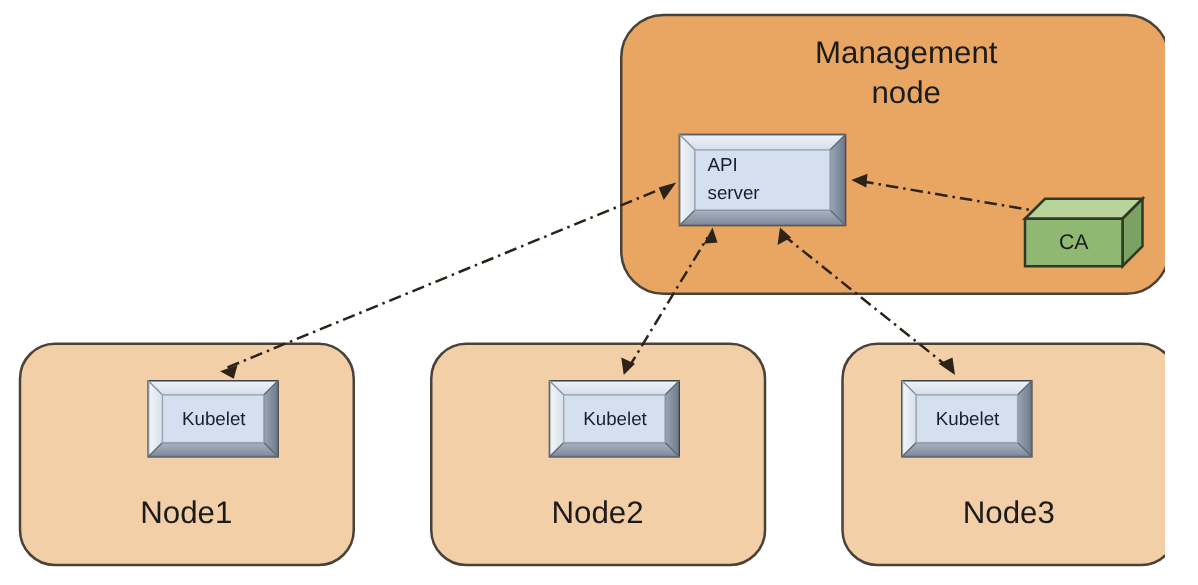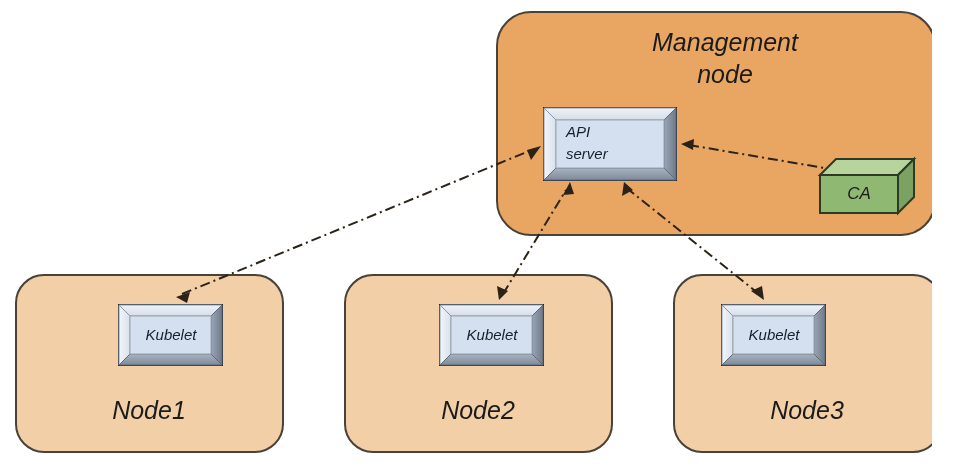--- a/index.html
+++ b/index.html
@@ -7,21 +7,20 @@
     padding: 0;
     background: #ffffff;
   }
   #stage {
     position: relative;
     width: 932px;
     height: 468px;
     background: #ffffff;
     overflow: hidden;
     font-family: "Liberation Sans", sans-serif;
-    font-style: italic;
   }
   #diagram {
     position: absolute;
     top: 0;
     left: 0;
     width: 958px;
     height: 468px;
   }
   .zone-label {
     font-family: "Liberation Sans", sans-serif;

